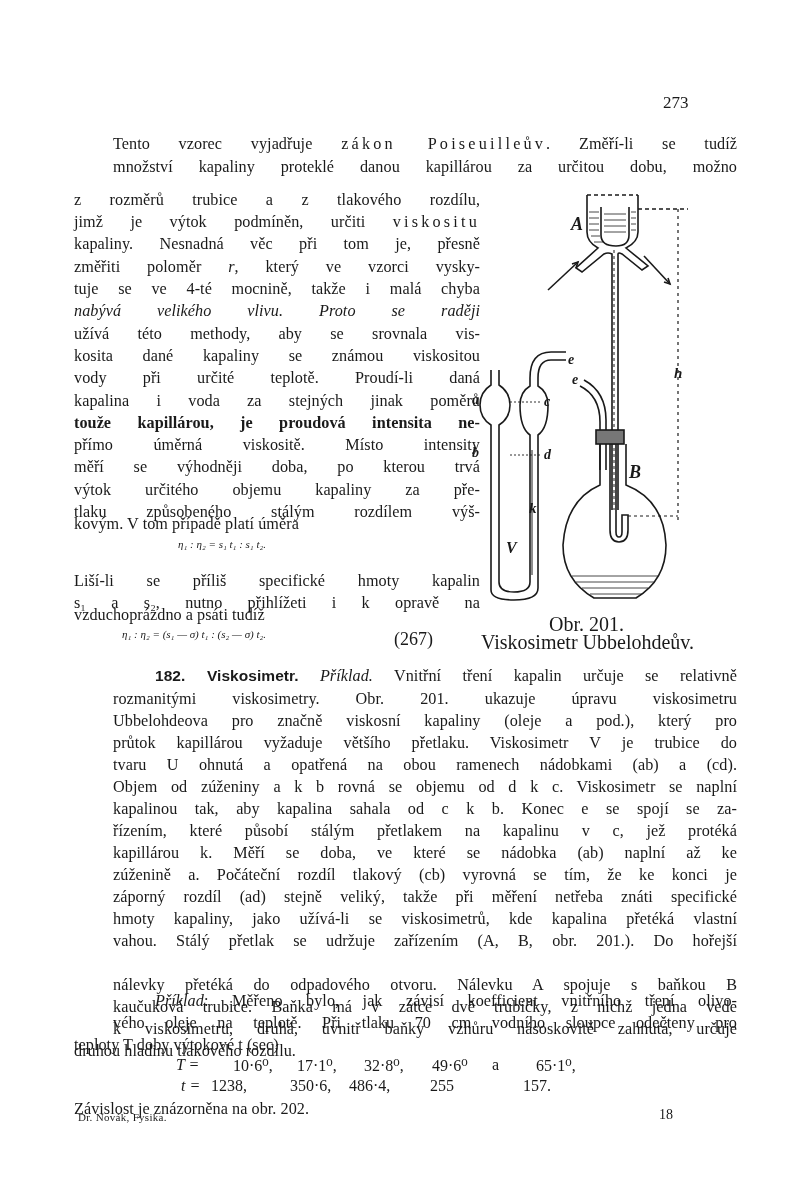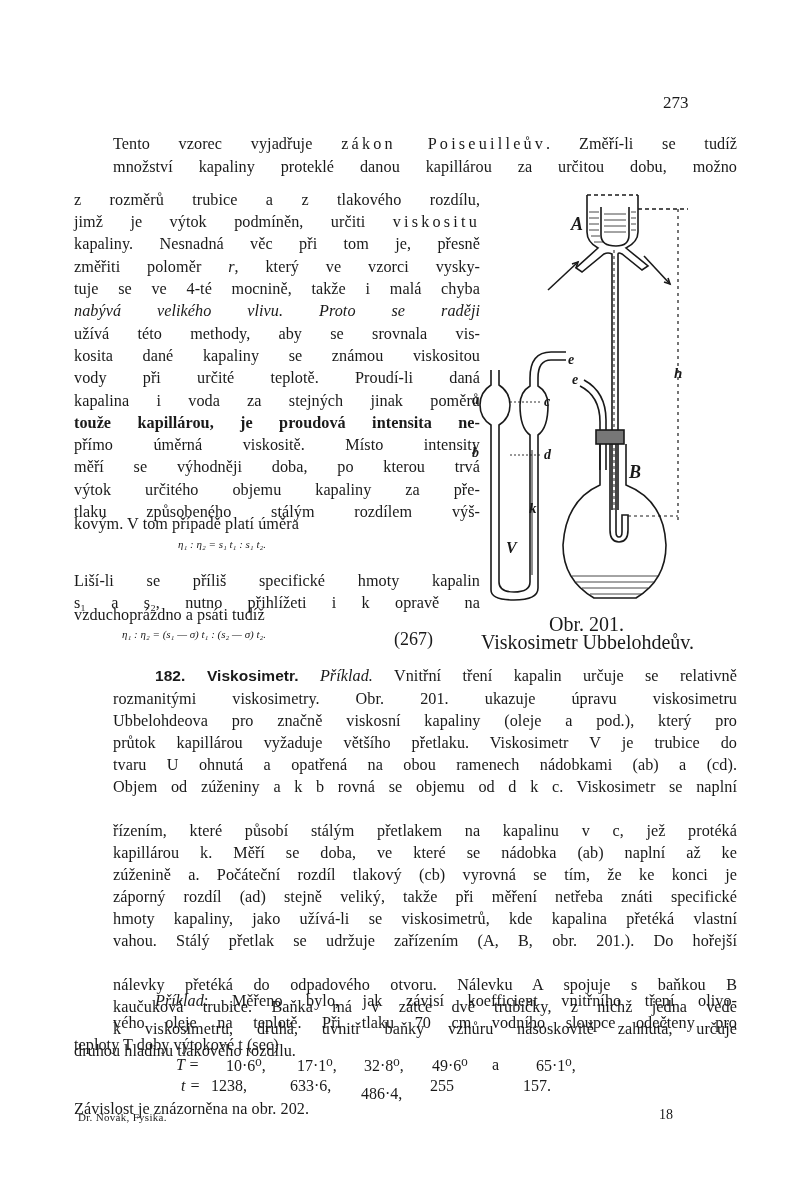--- a/index.html
+++ b/index.html
@@ -126,20 +126,21 @@
 
   <div class="line full" style="top:666px; text-indent:42px; width:624px;">
     <span class="section-head">182. Viskosimetr.</span>
     <i>Příklad.</i><span> Vnitřní tření kapalin určuje se relativně</span>
   </div>
   <div class="line full" style="top:689px;">rozmanitými viskosimetry. Obr. 201. ukazuje úpravu viskosimetru</div>
   <div class="line full" style="top:711px;">Ubbelohdeova pro značně viskosní kapaliny (oleje a pod.), který pro</div>
   <div class="line full" style="top:733px;">průtok kapillárou vyžaduje většího přetlaku. Viskosimetr V je trubice do</div>
   <div class="line full" style="top:755px;">tvaru U ohnutá a opatřená na obou ramenech nádobkami (ab) a (cd).</div>
   <div class="line full" style="top:777px;">Objem od zúženiny a k b rovná se objemu od d k c. Viskosimetr se naplní</div>
+  <div class="line full" style="top:799px;">kapalinou tak, aby kapalina sahala od c k b. Konec e se spojí se za-</div>
   <div class="line full" style="top:821px;">řízením, které působí stálým přetlakem na kapalinu v c, jež protéká</div>
   <div class="line full" style="top:843px;">kapillárou k. Měří se doba, ve které se nádobka (ab) naplní až ke</div>
   <div class="line full" style="top:865px;">zúženině a. Počáteční rozdíl tlakový (cb) vyrovná se tím, že ke konci je</div>
   <div class="line full" style="top:887px;">záporný rozdíl (ad) stejně veliký, takže při měření netřeba znáti specifické</div>
   <div class="line full" style="top:909px;">hmoty kapaliny, jako užívá-li se viskosimetrů, kde kapalina přetéká vlastní</div>
   <div class="line full" style="top:931px;">vahou. Stálý přetlak se udržuje zařízením (A, B, obr. 201.). Do hořejší</div>
   <div class="line full" style="top:975px;">nálevky přetéká do odpadového otvoru. Nálevku A spojuje s baňkou B</div>
   <div class="line full" style="top:997px;">kaučuková trubice. Baňka má v zátce dvě trubičky, z nichž jedna vede</div>
   <div class="line full" style="top:1019px;">k viskosimetru, druhá, uvnitř baňky vzhůru násoskovitě zahnutá, určuje</div>
   <div class="line" style="top:1041px;">druhou hladinu tlakového rozdílu.</div>
@@ -149,29 +150,29 @@
 </div>
 
 <div class="line full" style="top:991px; text-indent:42px;">
   <i>Příklad</i><span>: Měřeno bylo, jak závisí koefficient vnitřního tření olivo-</span>
 </div>
 <div class="line full" style="top:1013px;">vého oleje na teplotě. Při tlaku 70 cm vodního sloupce odečteny pro</div>
 <div class="line" style="top:1035px;">teploty T doby výtokové t (sec)</div>
 
 <div class="table-row" style="top:1056px; left:176px; width:400px; height:20px;">
   <span style="left:0; font-style:italic;">T =</span>
-  <span style="left:50px;">10·6⁰,</span>
+  <span style="left:57px;">10·6⁰,</span>
   <span style="left:121px;">17·1⁰,</span>
   <span style="left:188px;">32·8⁰,</span>
   <span style="left:256px;">49·6⁰</span>
   <span style="left:316px;">a</span>
   <span style="left:360px;">65·1⁰,</span>
 </div>
 <div class="table-row" style="top:1077px; left:176px; width:400px; height:20px;">
   <span style="left:5px; font-style:italic;">t =</span>
   <span style="left:35px;">1238,</span>
-  <span style="left:114px;">633·6,</span>
-  <span style="left:185px;margin-top:8px;">486·4,</span>
+  <span style="left:114px;">350·6,</span>
+  <span style="left:173px;">486·4,</span>
   <span style="left:254px;">255</span>
   <span style="left:347px;">157.</span>
 </div>
 
 <div class="line" style="top:1099px; left:74px;">Závislost je znázorněna na obr. 202.</div>
 
 </body></html>

